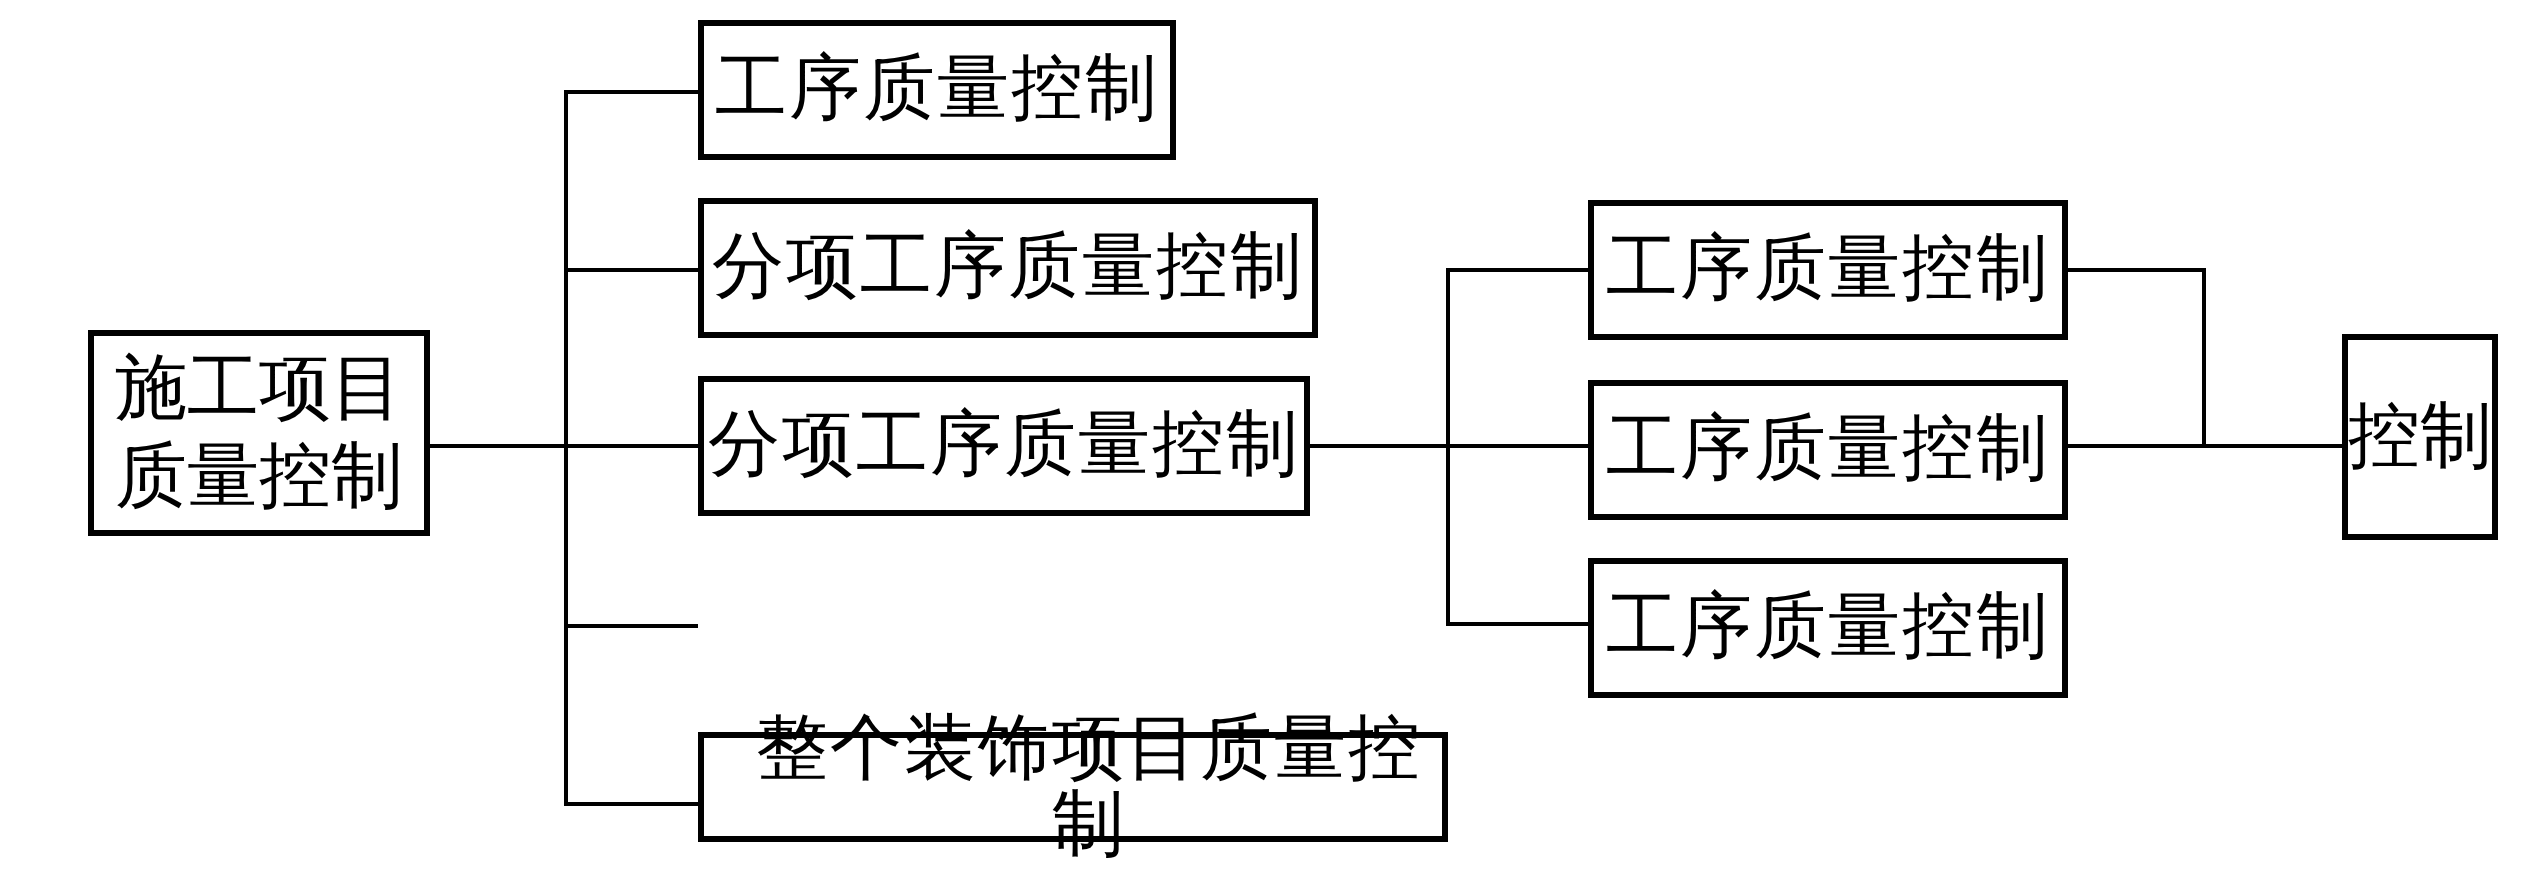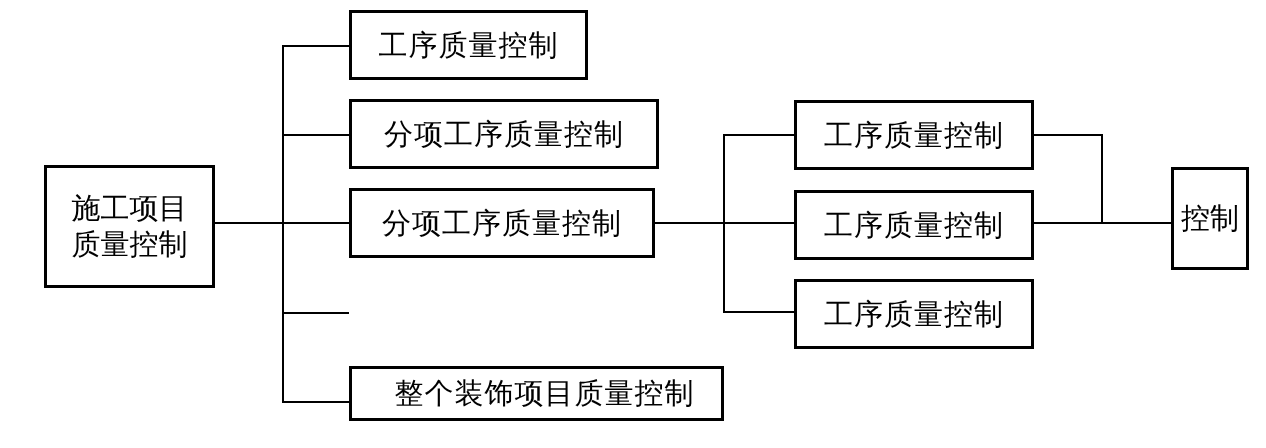--- a/index.html
+++ b/index.html
@@ -22,21 +22,21 @@
     box-sizing: border-box;
     background: #ffffff;
     border: 3px solid #000000;
     display: flex;
     align-items: center;
     justify-content: center;
     color: #000000;
     z-index: 3;
   }
   .node-label {
-    font-size: 29px;
+    font-size: 36px;
     line-height: 1.05;
     letter-spacing: 1px;
     white-space: pre-line;
     text-align: center;
     color: #000000;
   }
   .node-label.stacked {
     line-height: 1.22;
     letter-spacing: 0;
   }
@@ -46,21 +46,21 @@
     z-index: 1;
   }
   .edge.h { height: 2px; }
   .edge.v { width: 2px; }
 </style>
 </head>
 <body>
 
 <div id="diagram-canvas">
 
-  <div class="node" style="left:44px; top:165px; width:171px; height:123px;align-items:center;">
+  <div class="node" style="left:44px; top:165px; width:171px; height:103px;align-items:center;">
     <span class="node-label stacked">施工项目
 质量控制</span>
   </div>
 
   <div class="edge h" style="left:215px; top:222px; width:134px;"></div>
 
   <div class="edge v" style="left:282px; top:45px; height:357px;"></div>
 
   <div class="edge h" style="left:282px; top:45px; width:67px;"></div>
   <div class="edge h" style="left:282px; top:134px; width:67px;"></div>

